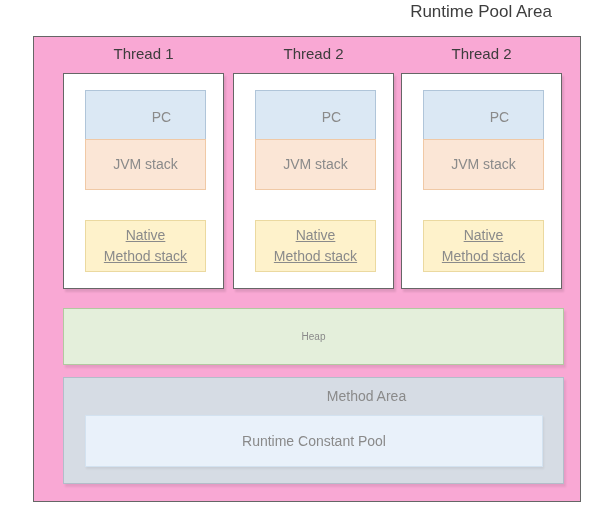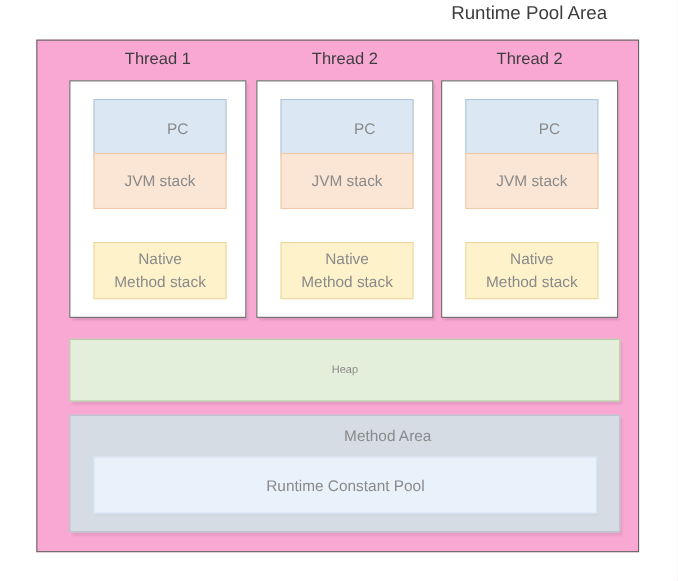--- a/index.html
+++ b/index.html
@@ -91,20 +91,21 @@
     top: 65px;
     height: 51px;
     background: var(--jvm-stack-fill, #fbe6d6);
     border-color: var(--jvm-stack-border, #f0c9a6);
   }
   .cell.native {
     top: 146px;
     height: 52px;
     background: var(--native-fill, #fef2cb);
     border-color: var(--native-border, #ebd9a0);
+    text-decoration: underline;
   }
   .heap-box {
     position: absolute;
     left: 29px;
     top: 271px;
     width: 501px;
     height: 57px;
     background: var(--heap-fill, #e4efdb);
     border: 1px solid var(--heap-border, #b2c8a0);
     box-sizing: border-box;
@@ -122,21 +123,21 @@
     width: 501px;
     height: 107px;
     background: var(--method-area-fill, #d6dce4);
     border: 1px solid var(--method-area-border, #b3bdca);
     box-sizing: border-box;
     box-shadow: 2px 3px 2px rgba(0,0,0,0.08);
   }
   .method-area-label {
     position: absolute;
     top: 7px;
-    left: 4px;
+    left: 18px;
     width: 100%;
     text-align: center;
     font-size: 14px;
     line-height: 22px;
     color: var(--label-text, #8a8a8a);
     padding-left: 35px;
   }
   .rcp-box {
     position: absolute;
     left: 21px;

